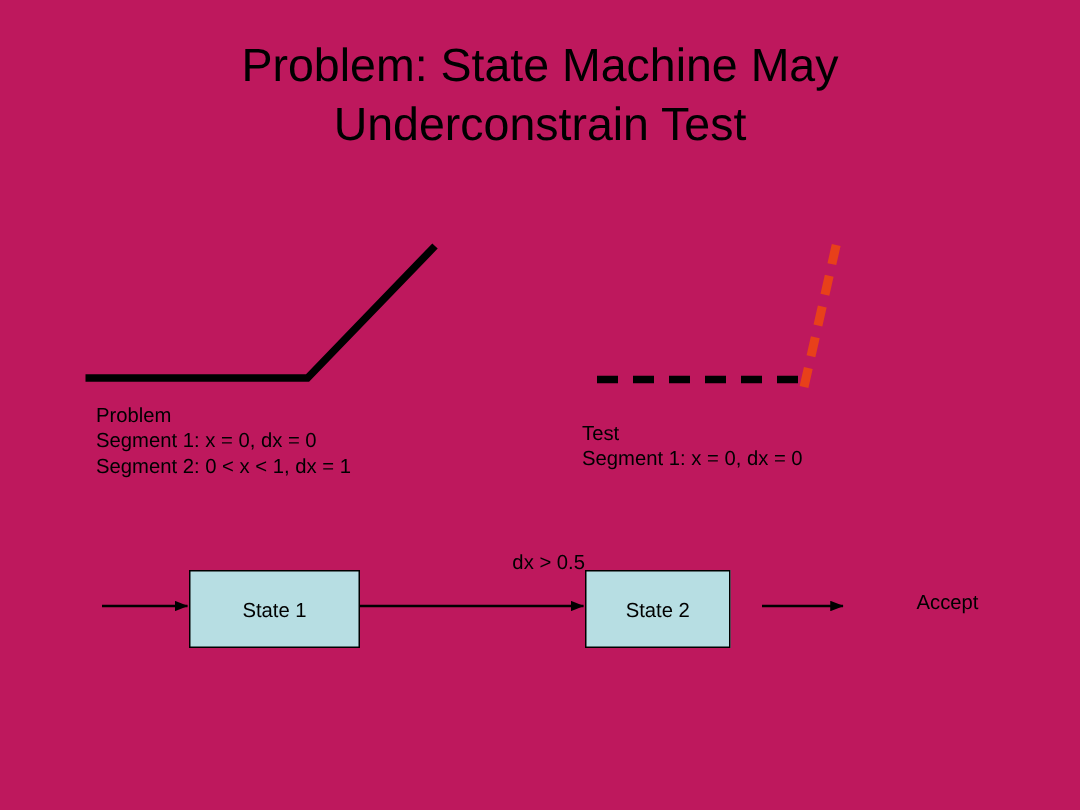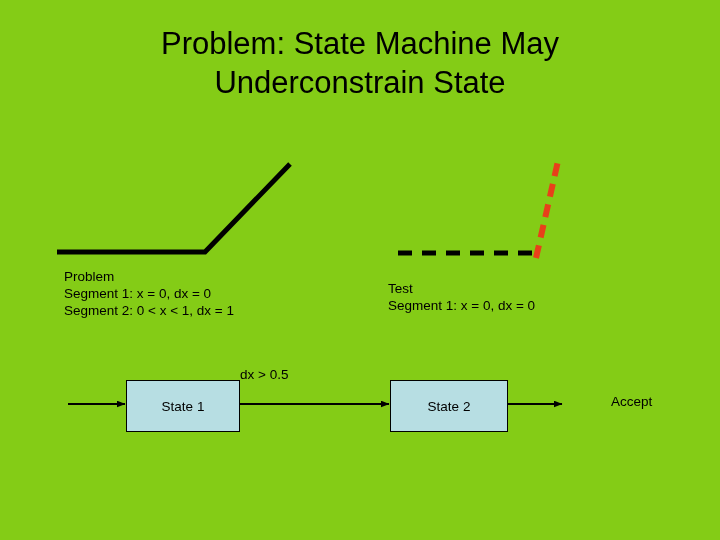--- a/index.html
+++ b/index.html
@@ -8,21 +8,21 @@
     padding: 0;
     background: #ffffff;
   }
   body {
     font-family: "Liberation Sans", sans-serif;
   }
   #slide {
     position: relative;
     width: 720px;
     height: 540px;
-    background: #84cc16;
+    background: #be185d;
     overflow: hidden;
   }
   
   #title {
     position: absolute;
     left: 36px;
     top: 24px;
     width: 648px;
     text-align: center;
     font-size: 31px;
@@ -77,29 +77,29 @@
   }
   #state-box-1 {
     left: 126px;
     top: 380px;
     width: 114px;
     height: 52px;
   }
   #state-box-2 {
     left: 390px;
     top: 380px;
-    width: 118px;
+    width: 97px;
     height: 52px;
   }
   #transition-label {
     position: absolute;
     left: 240px;
     top: 367px;
     width: 150px;
-    text-align: left;
+    text-align: right;
     font-size: 13.5px;
     color: #000000;
     white-space: nowrap;
   }
   #accept-label {
     position: absolute;
     left: 572px;
     top: 394px;
     font-size: 13.5px;
     color: #000000;
@@ -115,21 +115,21 @@
     pointer-events: none;
   }
 </style>
 </head>
 <body>
 
 <div id="slide">
 
   <div id="title">
     <span class="line">Problem: State Machine May</span>
-    <span class="line">Underconstrain State</span>
+    <span class="line">Underconstrain Test</span>
   </div>
 
   <svg id="plots" width="720" height="540" viewBox="0 0 720 540" xmlns="http://www.w3.org/2000/svg">
 
     <polyline points="57,252 205,252 290,164" fill="none" stroke="#000000" stroke-width="5" stroke-linecap="butt" stroke-linejoin="miter"></polyline>
 
     <line x1="398" y1="253" x2="539" y2="253" stroke="#000000" stroke-width="5" stroke-dasharray="14,10" stroke-linecap="butt"></line>
 
     <line x1="536" y1="258" x2="558" y2="161" stroke="#E8401A" stroke-width="6" stroke-dasharray="13,8" stroke-linecap="butt"></line>
   </svg>

